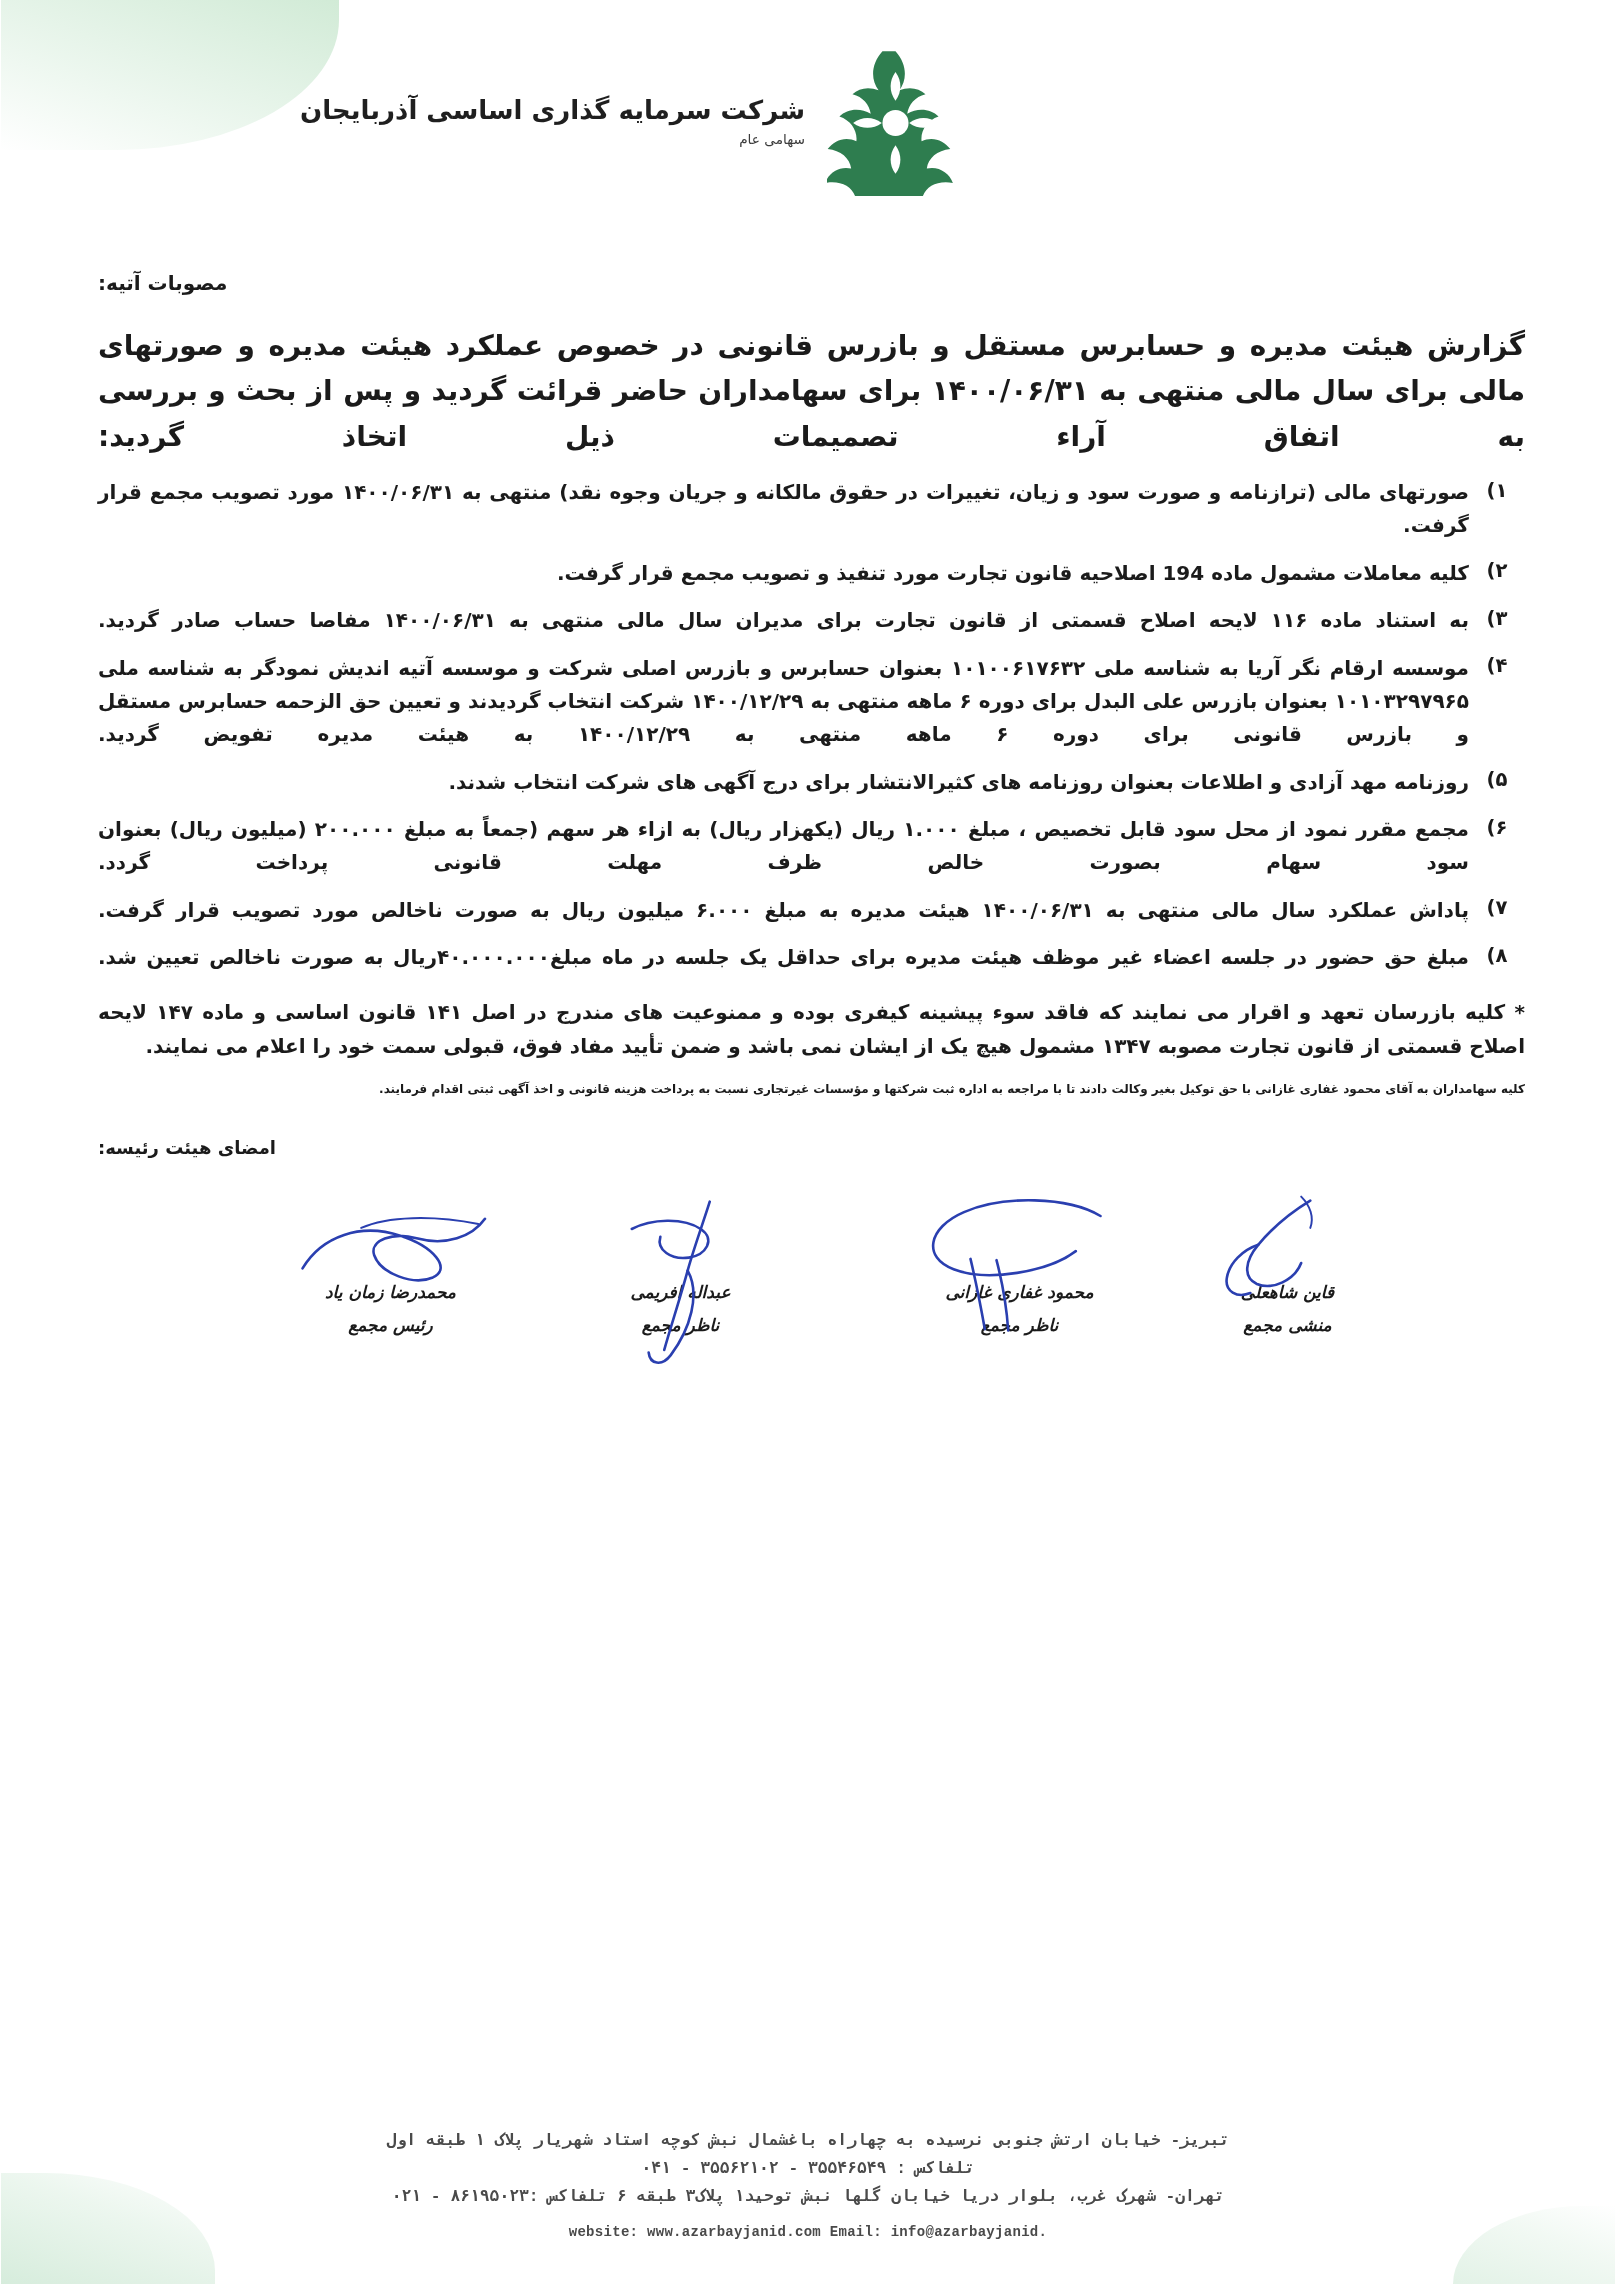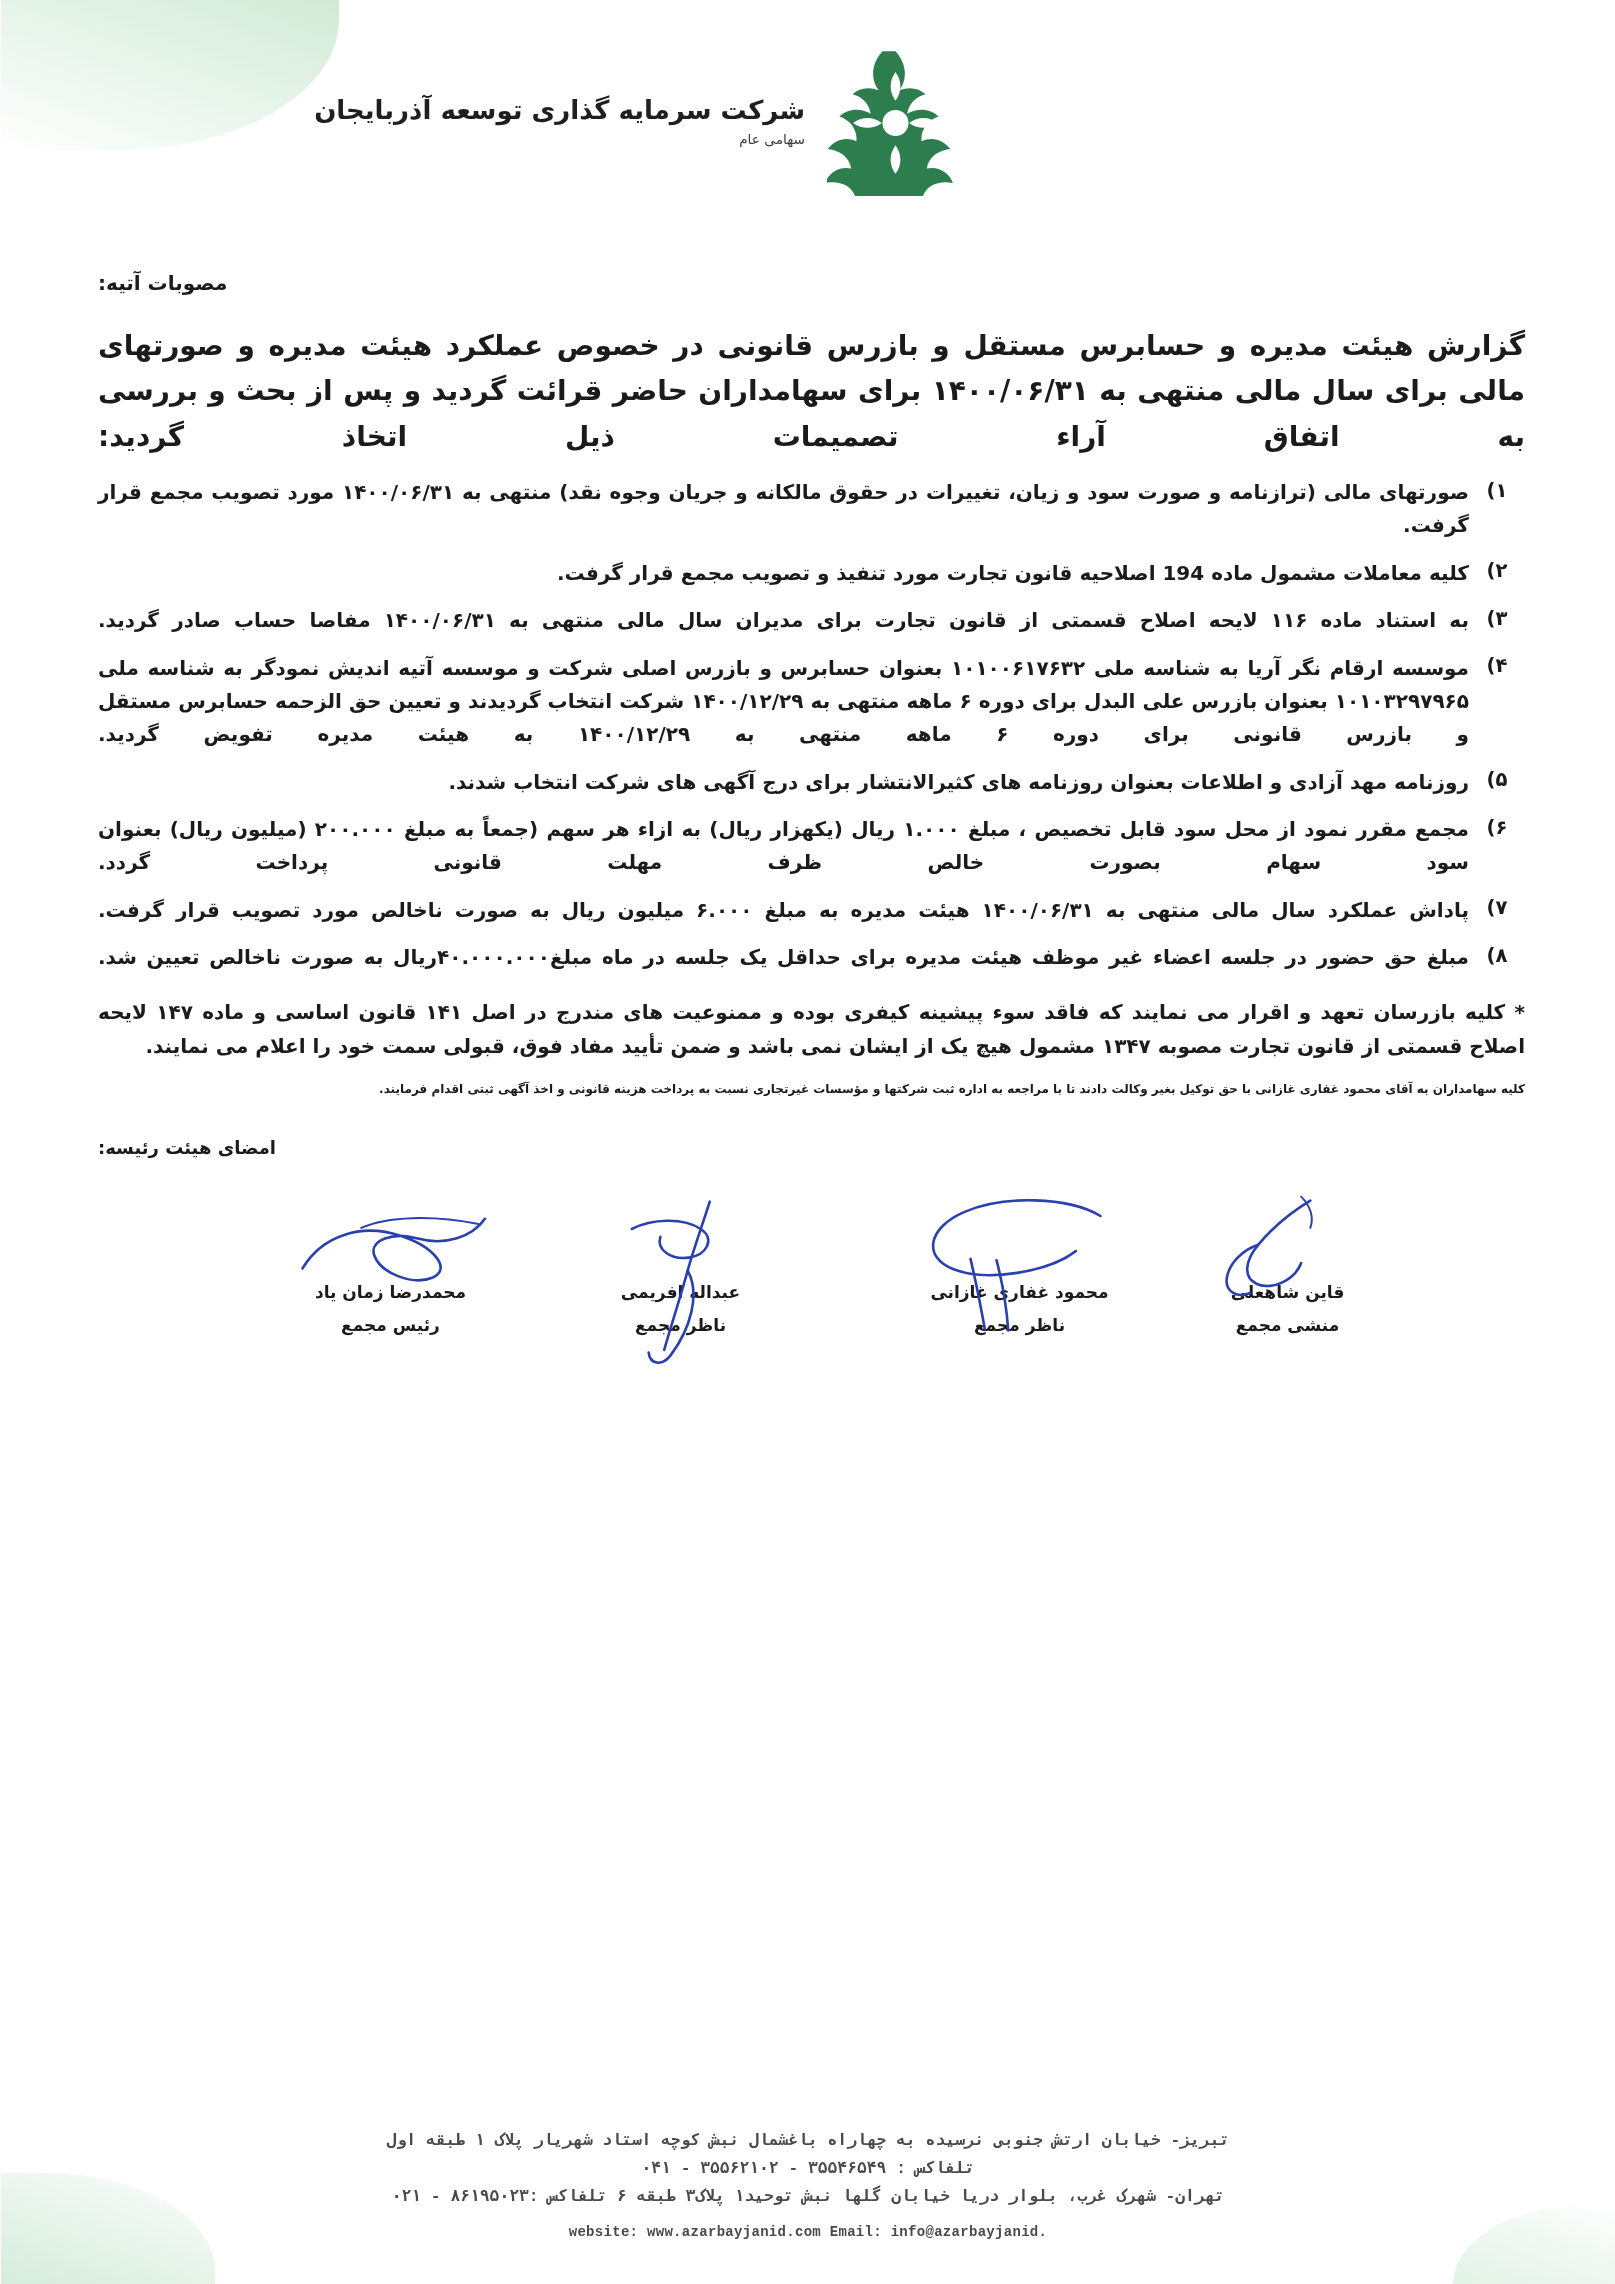--- a/index.html
+++ b/index.html
@@ -141,20 +141,21 @@
     font-weight: bold;
     text-align: left;
     margin-top: 37px;
   }
 
   
   .signatures {
     position: relative;
     height: 280px;
     margin-top: 46px;
+    font-style: italic;
   }
   .sig {
     position: absolute;
     text-align: center;
     width: 215px;
   }
   .sig .name {
     font-size: 17px;
     font-weight: bold;
     white-space: nowrap;
@@ -229,21 +230,21 @@
         <g fill="#ffffff">
           <circle cx="105" cy="118" r="20"></circle>
           <path d="M105 40 c10 14 10 30 0 44 c-10 -14 -10 -30 0 -44z"></path>
           <path d="M105 196 c10 -14 10 -30 0 -44 c-10 14 -10 30 0 44z"></path>
           <path d="M40 118 c14 -10 30 -10 44 0 c-14 10 -30 10 -44 0z"></path>
           <path d="M170 118 c-14 -10 -30 -10 -44 0 c14 10 30 10 44 0z"></path>
         </g>
       </svg>
     </div>
     <div class="logo-text">
-      <div class="line1">شرکت سرمایه گذاری توسعه آذربایجان</div>
+      <div class="line1">شرکت سرمایه گذاری اساسی آذربایجان</div>
       <div class="line2">سهامی عام</div>
     </div>
   </div>
 </div>
 
 <div class="content">
 
   <div class="section-title">مصوبات آتیه:</div>
 
   <div class="intro">گزارش هیئت مدیره و حسابرس مستقل و بازرس قانونی در خصوص عملکرد هیئت مدیره و صورتهای مالی برای سال مالی منتهی به ۱۴۰۰/۰۶/۳۱ برای سهامداران حاضر قرائت گردید و پس از بحث و بررسی به اتفاق آراء تصمیمات ذیل اتخاذ گردید:</div>

